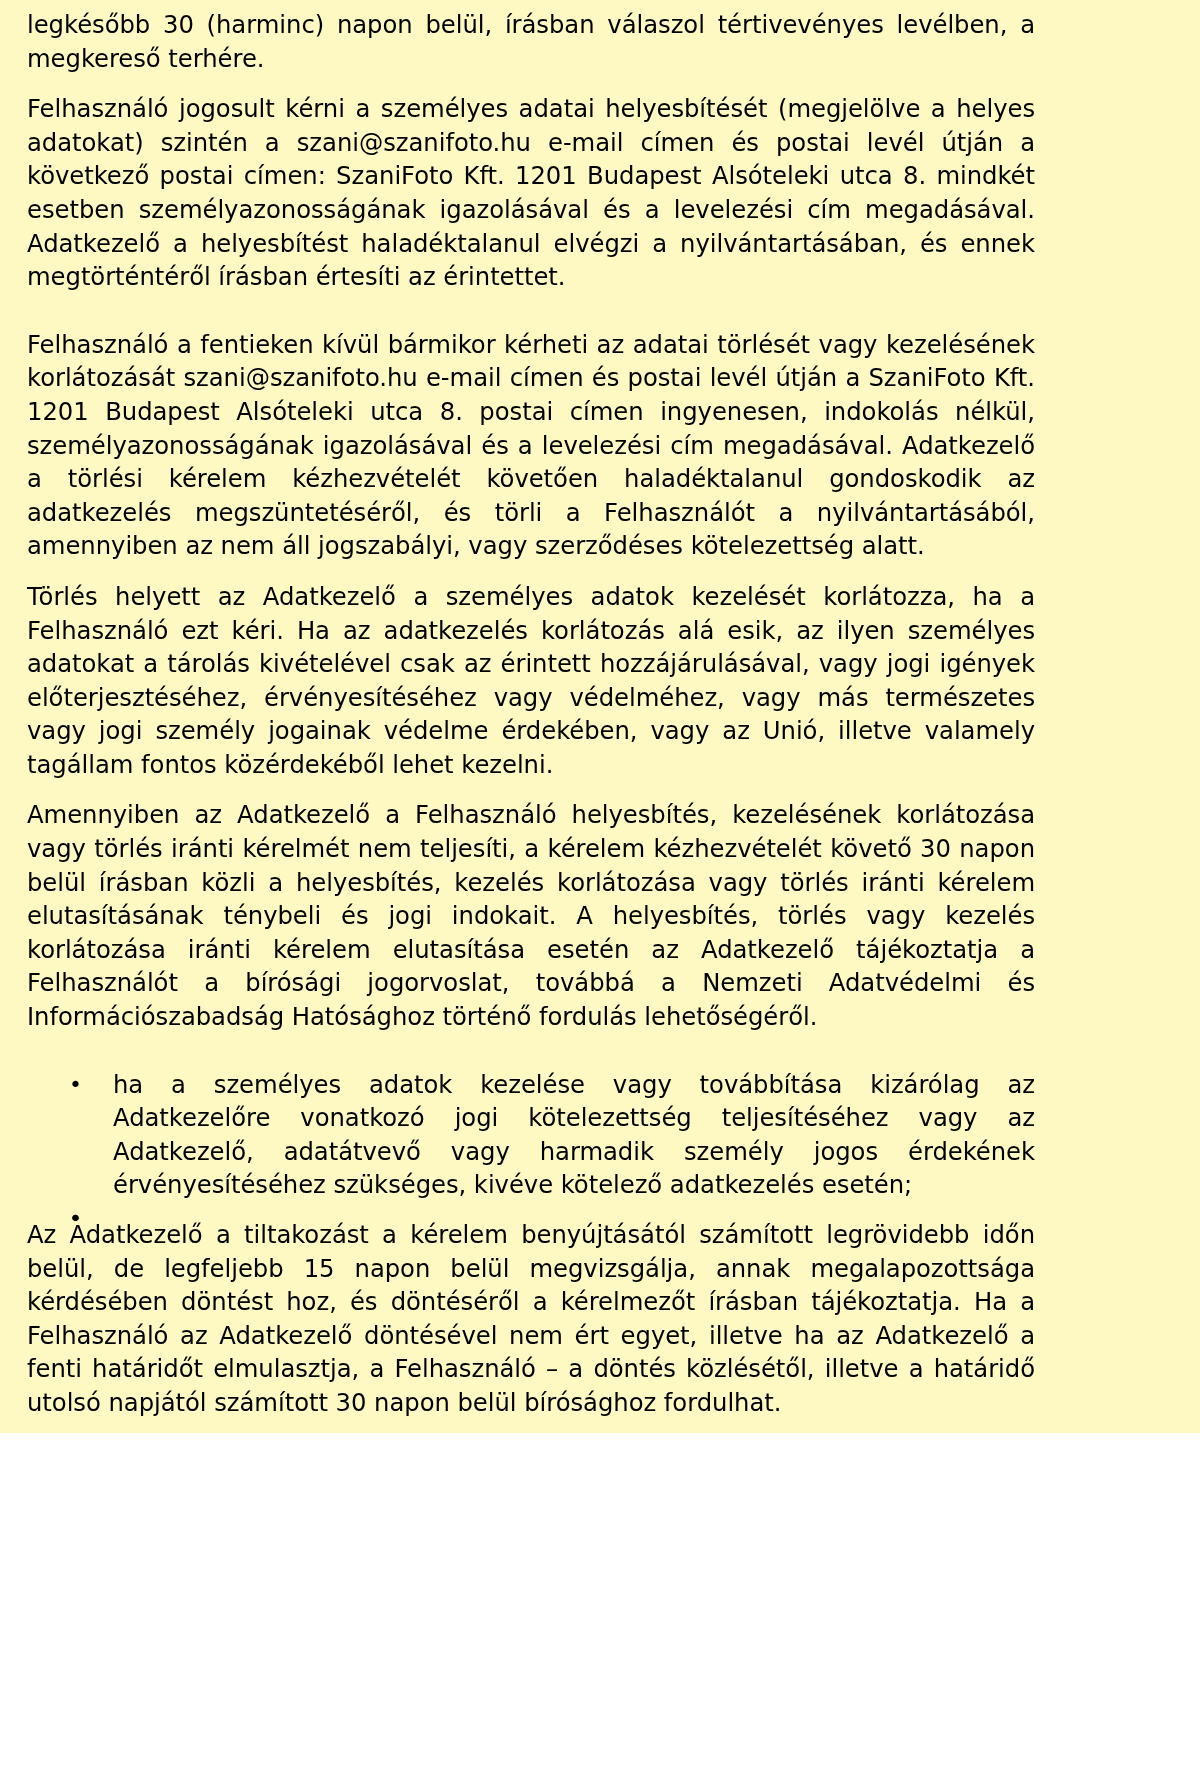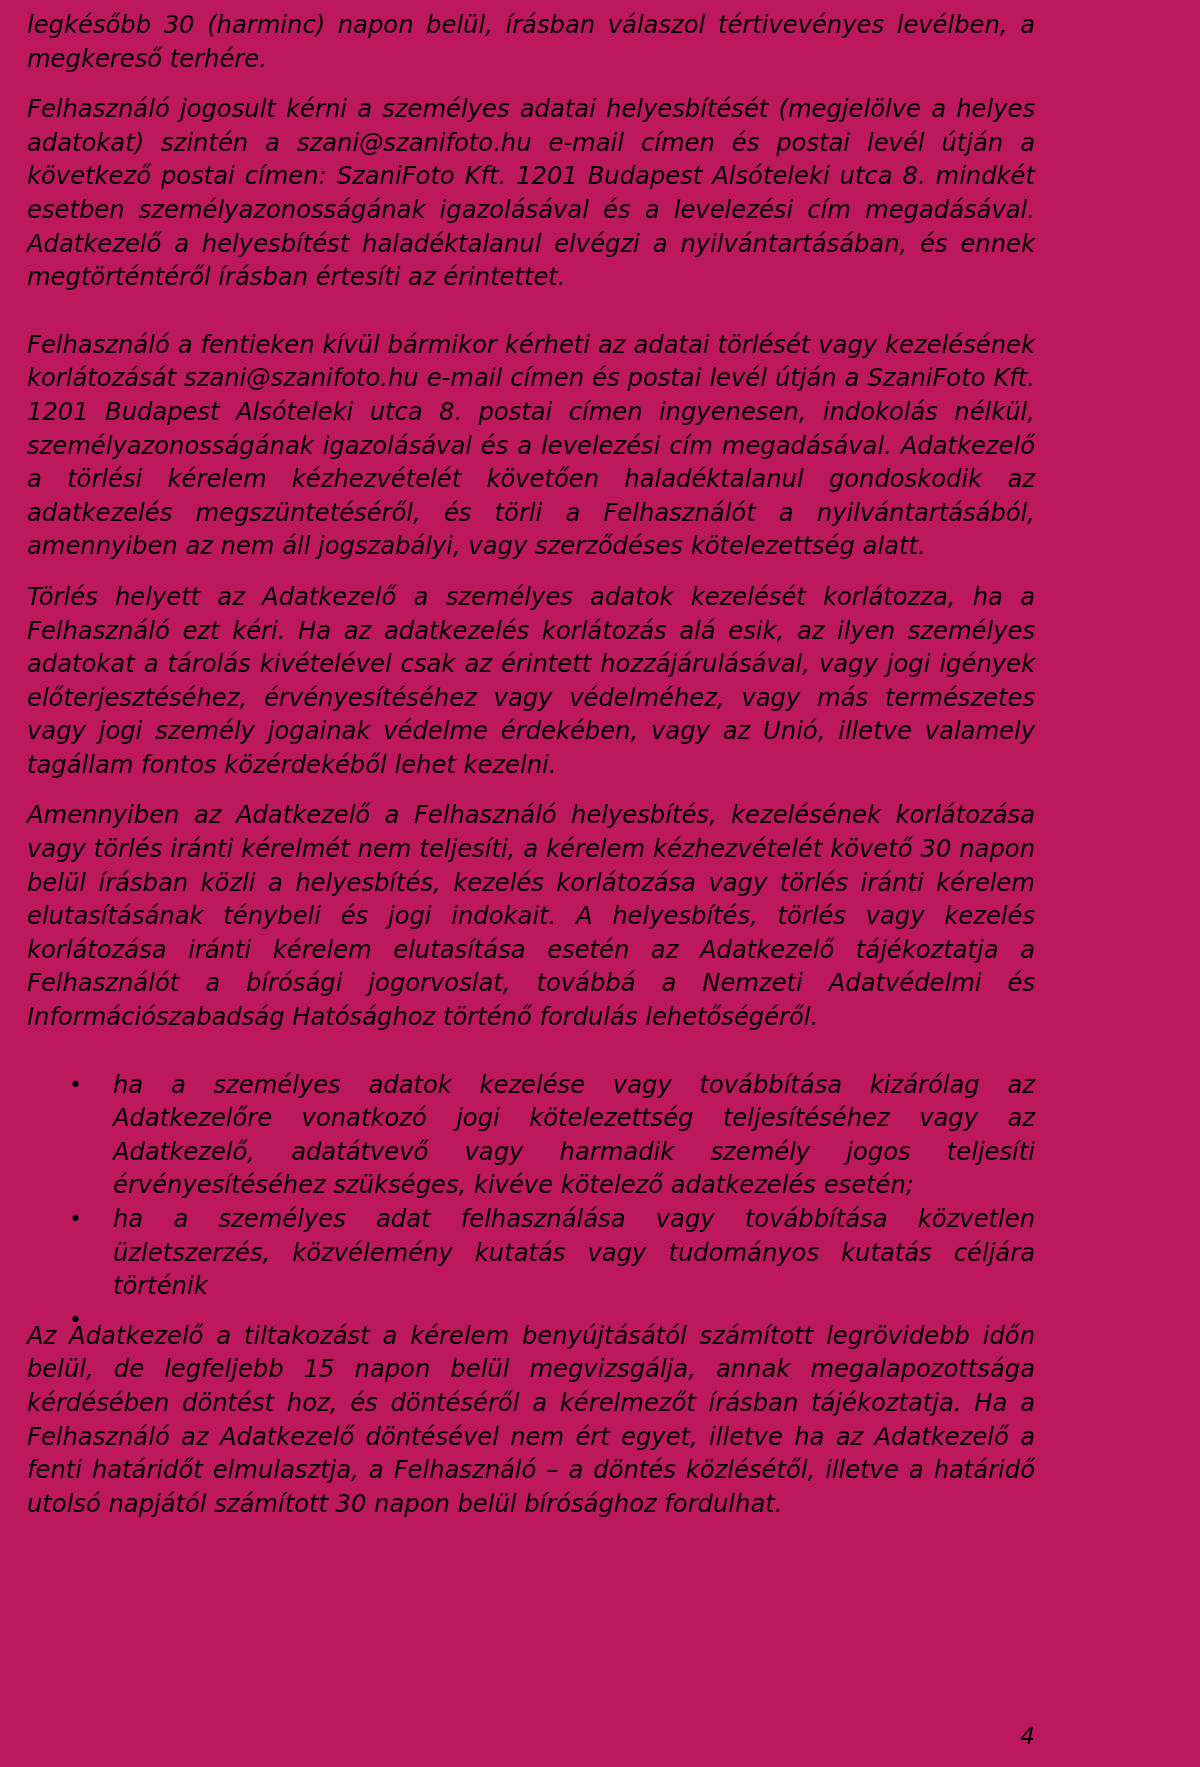--- a/index.html
+++ b/index.html
@@ -7,25 +7,24 @@
     padding: 0;
     background: #ffffff;
   }
   body {
     font-family: "DejaVu Sans", sans-serif;
     color: #000000;
   }
   .page {
     position: relative;
     width: 1200px;
-    height: 1767px;
-    background: #be185d;
+    height: 1433px;
+    background: #fef9c3;
     box-sizing: border-box;
     overflow: hidden;
-    font-style: italic;
   }
   .content {
     position: absolute;
     left: 27px;
     top: 8px;
     width: 1008px;
   }
   p.para {
     margin: 0 0 0 0;
     font-size: 24.3px;
@@ -97,25 +96,24 @@
     <p class="para">Törlés helyett az Adatkezelő a személyes adatok kezelését korlátozza, ha a Felhasználó ezt kéri. Ha az adatkezelés korlátozás alá esik, az ilyen személyes adatokat a tárolás kivételével csak az érintett hozzájárulásával, vagy jogi igények előterjesztéséhez, érvényesítéséhez vagy védelméhez, vagy más természetes vagy jogi személy jogainak védelme érdekében, vagy az Unió, illetve valamely tagállam fontos közérdekéből lehet kezelni.</p>
     <div class="gap-md"></div>
 
     <p class="para">Amennyiben az Adatkezelő a Felhasználó helyesbítés, kezelésének korlátozása vagy törlés iránti kérelmét nem teljesíti, a kérelem kézhezvételét követő 30 napon belül írásban közli a helyesbítés, kezelés korlátozása vagy törlés iránti kérelem elutasításának ténybeli és jogi indokait. A helyesbítés, törlés vagy kezelés korlátozása iránti kérelem elutasítása esetén az Adatkezelő tájékoztatja a Felhasználót a bírósági jogorvoslat, továbbá a Nemzeti Adatvédelmi és Információszabadság Hatósághoz történő fordulás lehetőségéről.</p>
     <div class="gap-lg"></div>
 
 
     <ul class="bullets">
       <li>
         <span class="bullet-dot">•</span>
-        <span>ha a személyes adatok kezelése vagy továbbítása kizárólag az Adatkezelőre vonatkozó jogi kötelezettség teljesítéséhez vagy az Adatkezelő, adatátvevő vagy harmadik személy jogos teljesíti érvényesítéséhez szükséges, kivéve kötelező adatkezelés esetén;</span>
+        <span>ha a személyes adatok kezelése vagy továbbítása kizárólag az Adatkezelőre vonatkozó jogi kötelezettség teljesítéséhez vagy az Adatkezelő, adatátvevő vagy harmadik személy jogos érdekének érvényesítéséhez szükséges, kivéve kötelező adatkezelés esetén;</span>
       </li>
       <li>
         <span class="bullet-dot">•</span>
-        <span>ha a személyes adat felhasználása vagy továbbítása közvetlen üzletszerzés, közvélemény kutatás vagy tudományos kutatás céljára történik</span>
       </li>
       <li>
         <span class="bullet-dot">•</span>
       </li>
     </ul>
 
     <div class="gap-sm"></div>
     <p class="para">Az Adatkezelő a tiltakozást a kérelem benyújtásától számított legrövidebb időn belül, de legfeljebb 15 napon belül megvizsgálja, annak megalapozottsága kérdésében döntést hoz, és döntéséről a kérelmezőt írásban tájékoztatja. Ha a Felhasználó az Adatkezelő döntésével nem ért egyet, illetve ha az Adatkezelő a fenti határidőt elmulasztja, a Felhasználó – a döntés közlésétől, illetve a határidő utolsó napjától számított 30 napon belül bírósághoz fordulhat.</p>
 
   </div>

